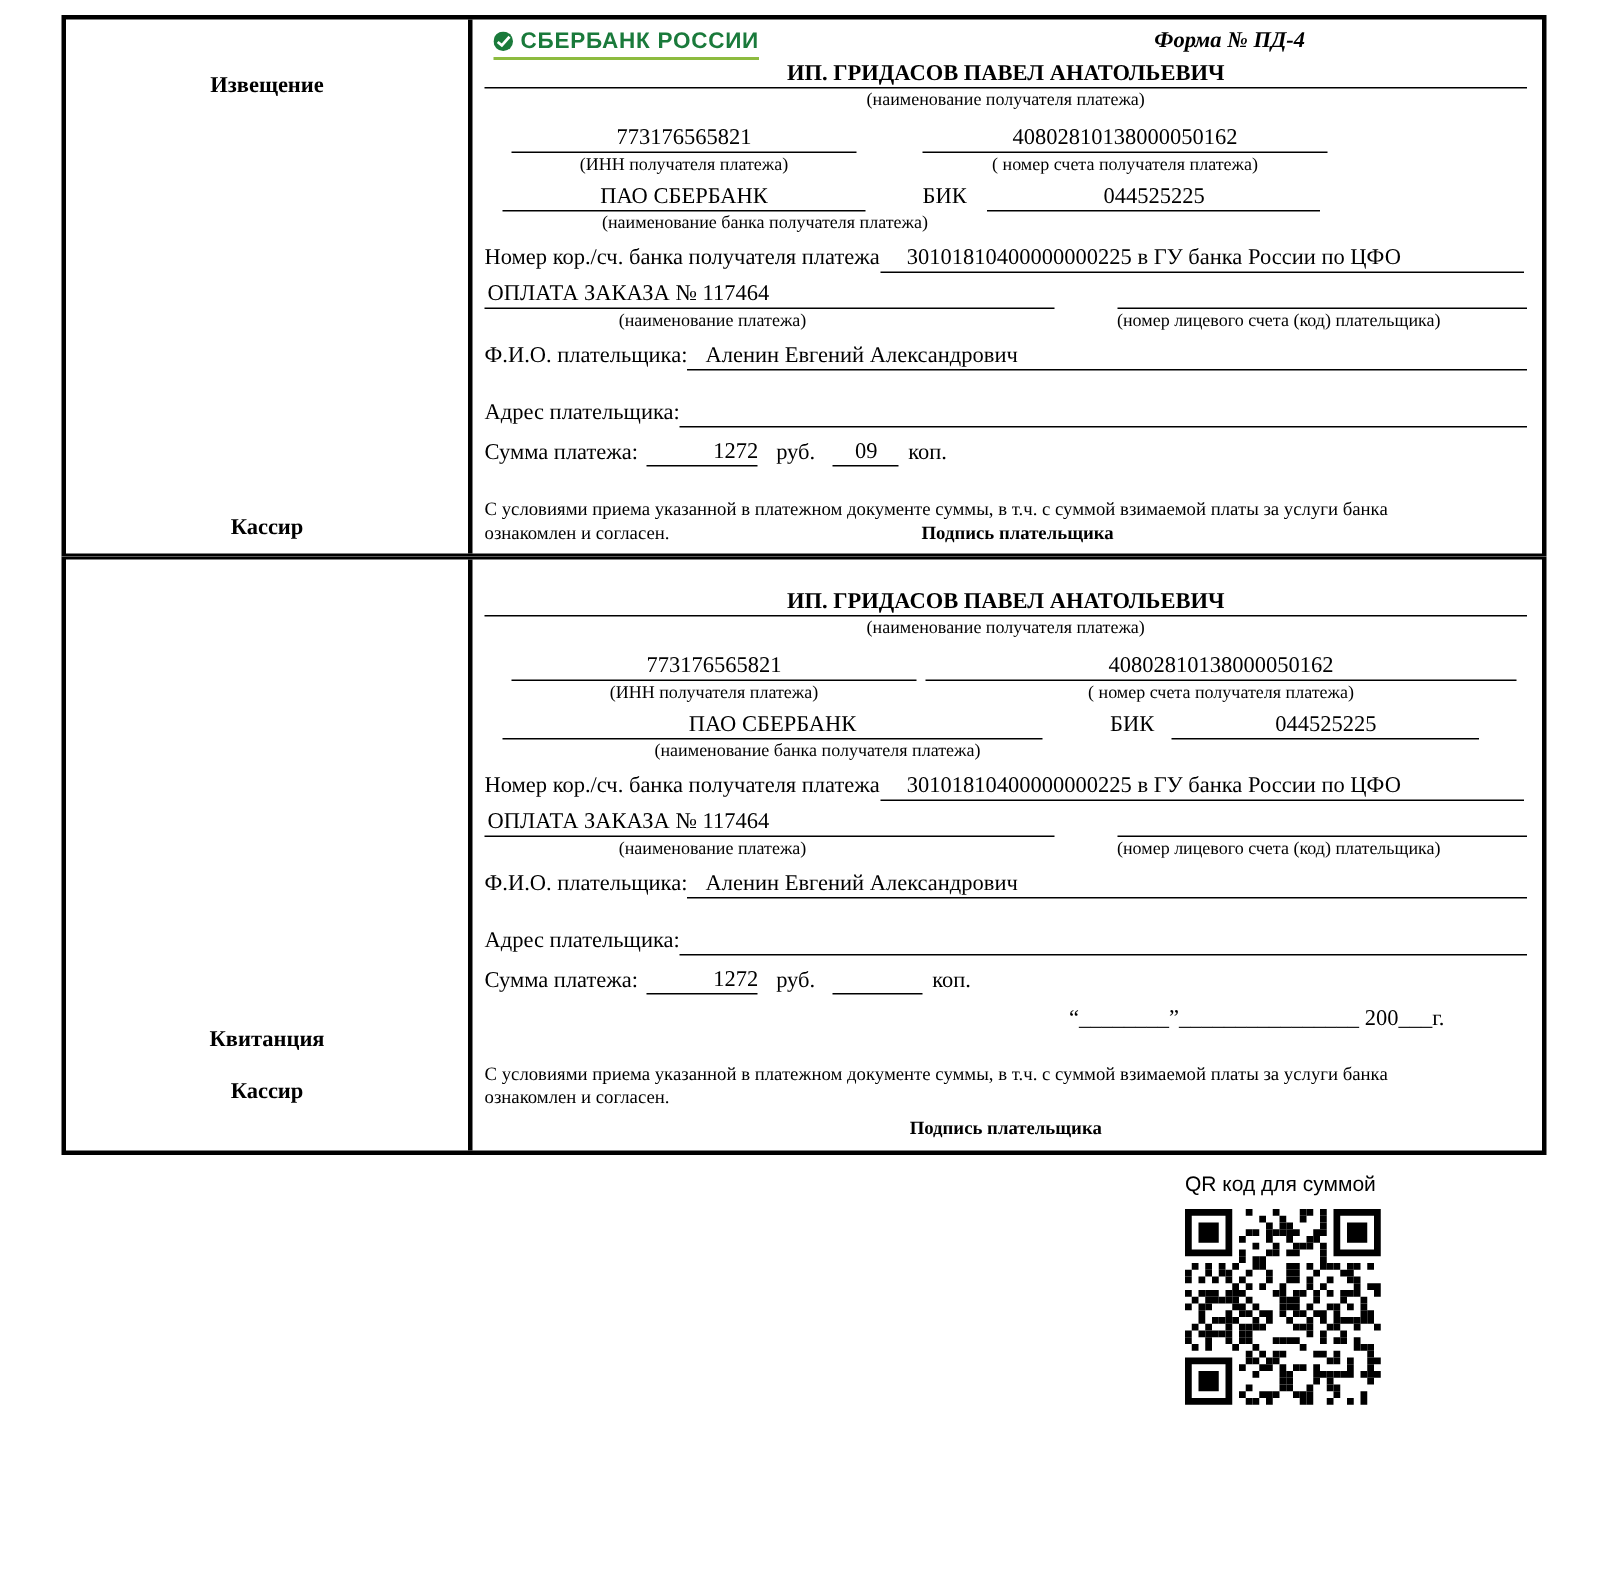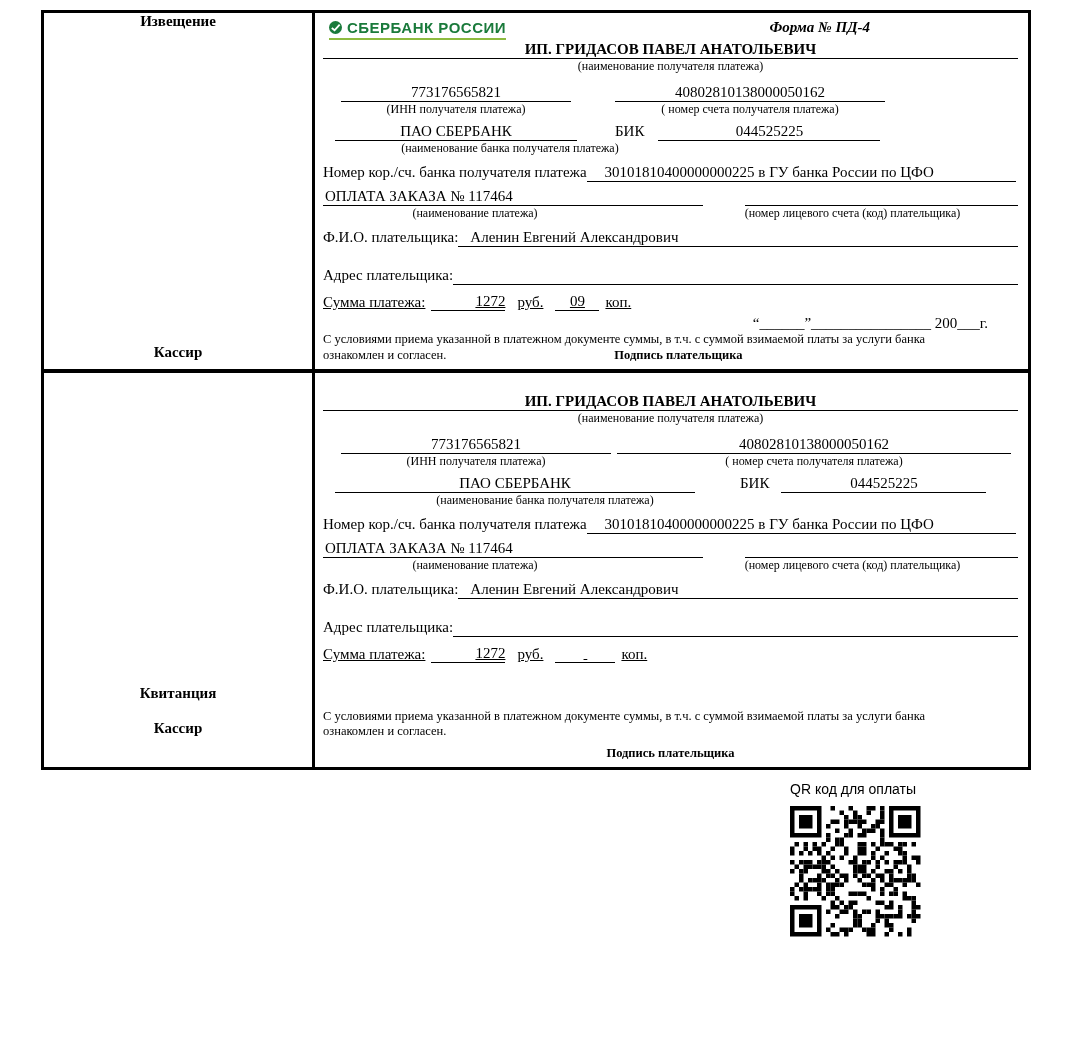--- a/index.html
+++ b/index.html
@@ -10,21 +10,21 @@
     color:#000;
   }
   .sheet { position:relative; width:1073px; height:1050px; overflow:hidden; }
 
   .box { width:990px; margin-left:41px; border:3px solid #000; display:flex; background:#fff; }
   .box.first  { margin-top:10px; height:361px; border-bottom-width:2px; }
   .box.second { height:399px; border-top-width:2px; }
 
   .stub { width:271px; border-right:3px solid #000; display:flex; flex-direction:column; align-items:center; }
   .stub div { font-weight:bold; font-size:15px; }
-  .stub.stub-top { padding-bottom:8px; }
+  .stub.stub-top { padding-top:36px; padding-bottom:8px; }
   .stub.stub-top .cashier { margin-top:auto; }
   .stub.stub-bottom { justify-content:flex-end; padding-bottom:30px; }
   .stub.stub-bottom .cashier { margin-top:18px; }
 
   .fbody { flex:1; padding:6px 10px 6px 8px; font-size:15px; display:flex; flex-direction:column; }
 
   .u { border-bottom:1px solid #000; display:inline-block; }
   .caption { font-size:12px; text-align:center; display:inline-block; }
   .row { display:flex; align-items:flex-start; }
   .center { text-align:center; }
@@ -63,21 +63,21 @@
   .corr-val { flex:1; padding-left:18px; margin-right:2px; white-space:nowrap; }
   .pay-row { margin-top:6px; }
   .pay-name { width:380px; padding-left:2px; }
   .pay-code { flex:1; margin-left:42px; }
   .pay-cap-left { width:304px; }
   .pay-cap-right { flex:1; padding-left:60px; }
   .payer-row { margin-top:8px; }
   .payer-val { flex:1; padding-left:12px; }
   .addr-row { margin-top:20px; }
   .addr-val { flex:1; }
-  .sum-row { margin-top:8px; align-items:flex-end;text-decoration:underline; }
+  .sum-row { margin-top:8px; align-items:flex-end; }
   .sum-rub { width:74px; text-align:right; margin-left:6px; }
   .rub-lab { margin-left:12px; }
   .sum-kop { width:44px; text-align:center; margin-left:12px; }
   .sum-kop.wide { width:60px; }
   .kop-lab { margin-left:6px; }
 
   .agree { font-size:12.5px; line-height:1.25; }
   .agree-row2 { display:flex; font-size:12.5px; }
   .sig { font-weight:bold; font-size:12.5px; }
   .n-agree { margin-top:auto; }
@@ -164,21 +164,20 @@
       </div>
 
       <div class="row sum-row">
         <span>Сумма платежа:</span>
         <span class="u sum-rub">1272</span>
         <span class="rub-lab">руб.</span>
         <span class="u sum-kop">09</span>
         <span class="kop-lab">коп.</span>
       </div>
 
-      <div class="n-date">“______”________________ 200___г.</div>
 
       <div class="n-agree">
         <div class="agree">С условиями приема указанной в платежном документе суммы, в т.ч. с суммой взимаемой платы за услуги банка</div>
         <div class="agree-row2">
           <span>ознакомлен и согласен.</span>
           <span class="sig n-sig">Подпись плательщика</span>
         </div>
       </div>
 
     </div>
@@ -241,33 +240,34 @@
       </div>
 
       <div class="row sum-row">
         <span>Сумма платежа:</span>
         <span class="u sum-rub">1272</span>
         <span class="rub-lab">руб.</span>
         <span class="u sum-kop wide">&nbsp;</span>
         <span class="kop-lab">коп.</span>
       </div>
 
+      <div class="r-date">“________”________________ 200___г.</div>
 
       <div class="r-agree">
         <div class="agree">С условиями приема указанной в платежном документе суммы, в т.ч. с суммой взимаемой платы за услуги банка</div>
         <div class="agree">ознакомлен и согласен.</div>
         <div class="r-sig-row">
           <span class="sig">Подпись плательщика</span>
         </div>
       </div>
 
     </div>
   </div>
 
-  <div class="qr-caption">QR код для оплаты</div>
+  <div class="qr-caption">QR код для суммой</div>
   <div class="qr-box"><svg width="131" height="131" xmlns="http://www.w3.org/2000/svg">
         <rect x="40.5" y="0" width="4.5" height="4.5" fill="#000"></rect>
         <rect x="58.5" y="0" width="4.5" height="4.5" fill="#000"></rect>
         <rect x="76.5" y="0" width="4.5" height="4.5" fill="#000"></rect>
         <rect x="81" y="0" width="4.5" height="4.5" fill="#000"></rect>
         <rect x="90" y="0" width="4.5" height="4.5" fill="#000"></rect>
         <rect x="49.5" y="4.5" width="4.5" height="4.5" fill="#000"></rect>
         <rect x="63" y="4.5" width="4.5" height="4.5" fill="#000"></rect>
         <rect x="76.5" y="4.5" width="4.5" height="4.5" fill="#000"></rect>
         <rect x="90" y="4.5" width="4.5" height="4.5" fill="#000"></rect>

